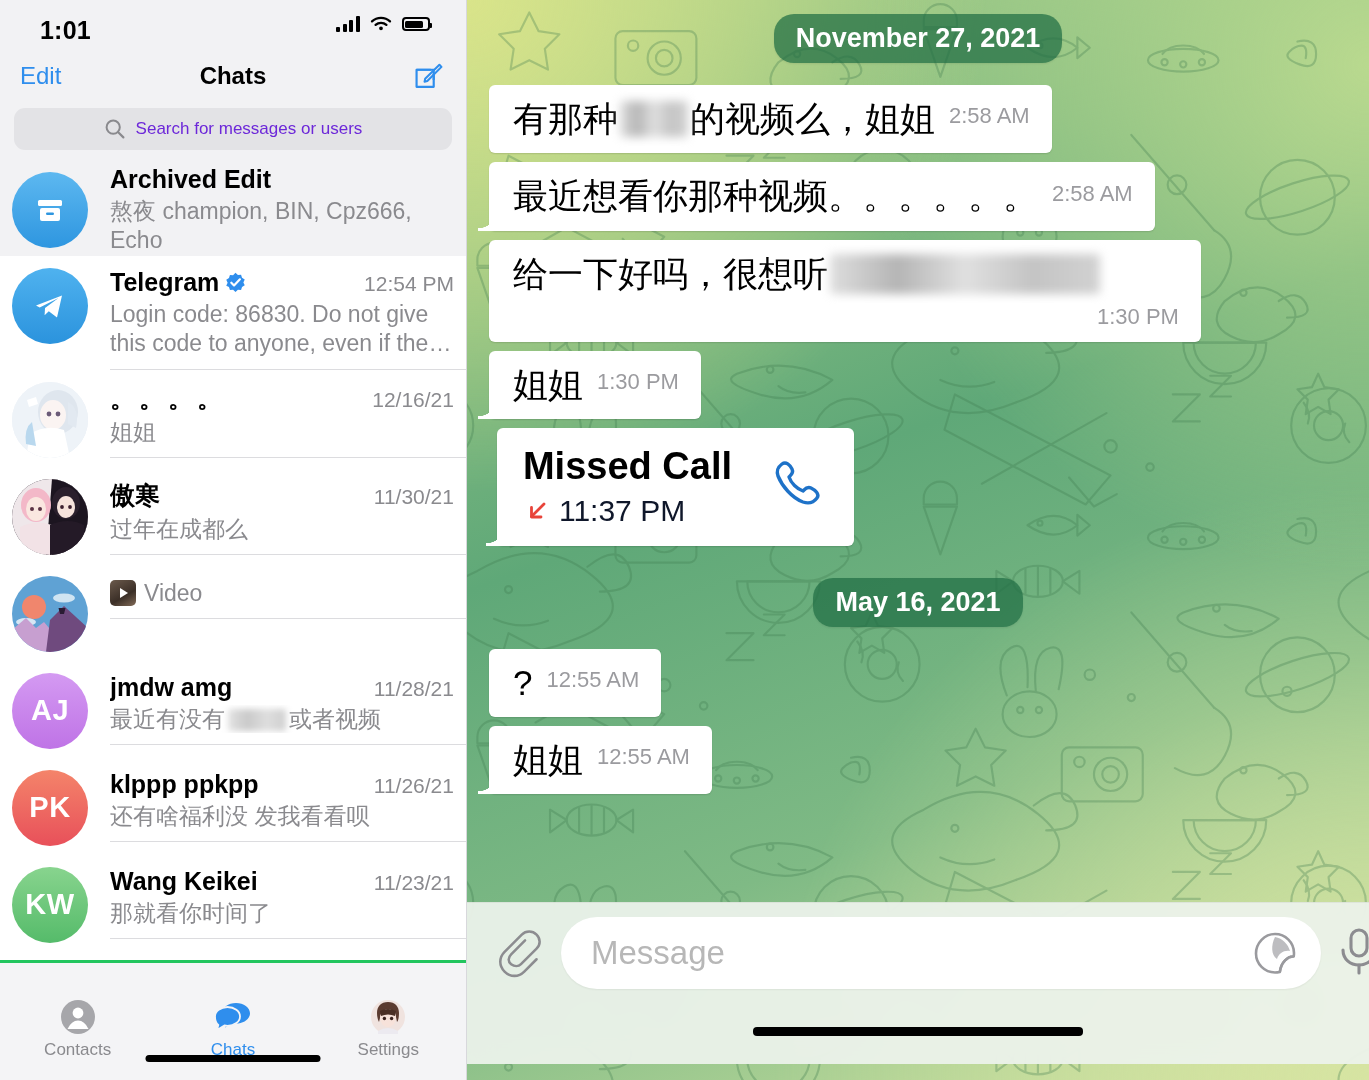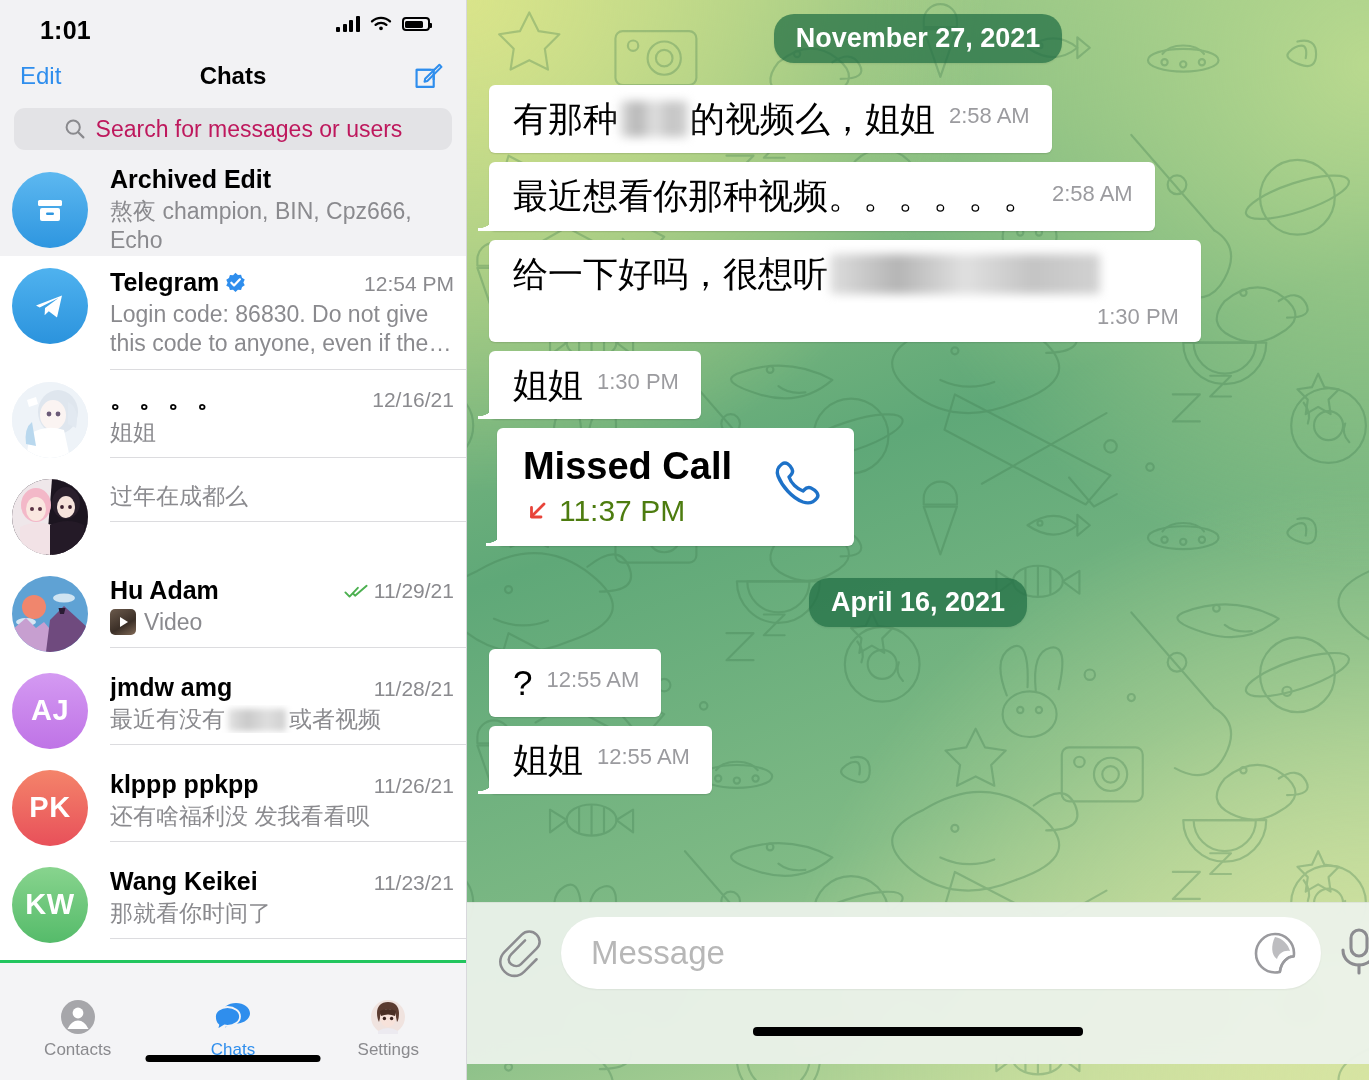--- a/index.html
+++ b/index.html
@@ -51,21 +51,21 @@
     position:absolute;left:0;right:0;text-align:center;
     font-size:24px;font-weight:bold;color:#000;pointer-events:none;
   }
   .nav-compose{position:relative;z-index:2;width:32px;height:32px;}
 
   .searchwrap{flex:0 0 60px;background:#f2f2f4;padding:4px 14px 14px;}
   .searchbar{
     height:42px;border-radius:11px;background:#e3e3e6;
     display:flex;align-items:center;justify-content:center;gap:10px;
   }
-  .search-ph{font-size:23px;color:#be185d;}
+  .search-ph{font-size:17px;color:#6d28d9;}
 
   .list{flex:1 1 auto;overflow:hidden;background:#fff;}
 
   .row{
     display:flex; align-items:flex-start;
     padding:12px 12px 0 12px;
     position:relative;
     min-height:97px;
   }
   .row.archived{background:#f2f2f4;align-items:center;min-height:92px;padding-top:0;}
@@ -172,21 +172,21 @@
     height:36px;width:68px;border-radius:3px;
     background:linear-gradient(90deg,#dedede,#b5b5b5,#e0e0e0,#c4c4c4,#d2d2d2);
     filter:blur(5px);margin:0 2px;
   }
   .bigblur.wide{width:270px;height:40px;}
 
   
   .callbubble{display:flex;align-items:center;gap:36px;padding:18px 24px 18px 26px;margin-left:8px;}
   .callinfo .ctitle{font-size:38px;font-weight:bold;color:#000;line-height:1.1;}
   .callinfo .crow{display:flex;align-items:center;gap:8px;margin-top:6px;}
-  .callinfo .ctime{font-size:30px;color:#4d7c0f;}
+  .callinfo .ctime{font-size:30px;color:#0f172a;}
 
   
   .composer{
     position:absolute;left:0;right:0;bottom:16px;height:162px;
     background:rgba(236,242,235,0.94);
     backdrop-filter:blur(12px);
     border-top:1px solid rgba(0,0,0,.05);
   }
   .composer-inner{display:flex;align-items:center;gap:14px;padding:14px 0 0 22px;height:86px;}
   .inputpill{
@@ -321,47 +321,43 @@
             <circle cx="28" cy="30" r="2" fill="#5b3344"></circle>
             <path d="M8 48q16-8 32-2v30H8z" fill="#f2e2e6"></path>
             <ellipse cx="54" cy="24" rx="14" ry="16" fill="#2a1f2c"></ellipse>
             <ellipse cx="54" cy="28" rx="9" ry="11" fill="#f6e3dc"></ellipse>
             <circle cx="50" cy="28" r="1.9" fill="#3c2030"></circle>
             <circle cx="58" cy="28" r="1.9" fill="#3c2030"></circle>
             <path d="M38 46q18-8 34 0v30H38z" fill="#241a27"></path>
           </svg>
         </div>
         <div class="rowbody withline">
+          <div class="rowtop">
+            <div class="rowname">傲寒</div>
+            <div class="rowmeta">
+              <span class="rowtime">11/30/21</span>
+            </div>
+          </div>
           <div class="rowmsg">过年在成都么</div>
         </div>
       </div>
 
       <div class="row">
         <div class="avatar">
           <svg width="76" height="76" viewBox="0 0 76 76">
             <rect width="76" height="76" fill="#5fa2d4"></rect>
             <circle cx="22" cy="31" r="12" fill="#f0866d"></circle>
             <ellipse cx="52" cy="22" rx="11" ry="4.5" fill="#cfe4f2"></ellipse>
             <ellipse cx="14" cy="46" rx="10" ry="4" fill="#d6e7f4"></ellipse>
             <path d="M0 54l14-12 10 10 8-6 10 12v18H0z" fill="#c79fd0"></path>
             <path d="M38 44l14-14 24 22v24H34z" fill="#6f4a7e"></path>
             <path d="M50 22v10M46.5 32h7l-1.5 6h-4z" fill="#2a1b33"></path>
           </svg>
         </div>
         <div class="rowbody withline">
-          <div class="rowtop">
-            <div class="rowname">Hu Adam</div>
-            <div class="rowmeta">
-              <svg class="dblcheck" viewBox="0 0 26 16">
-                <path d="M1.5 9l4.5 4.5L15 4" stroke="#4cb050" stroke-width="2.1" fill="none" stroke-linecap="round" stroke-linejoin="round"></path>
-                <path d="M10 10.5l2 2L24.5 1.8" stroke="#4cb050" stroke-width="2.1" fill="none" stroke-linecap="round" stroke-linejoin="round"></path>
-              </svg>
-              <span class="rowtime">11/29/21</span>
-            </div>
-          </div>
           <div class="rowmsg">
             <span class="msgline">
               <span class="videothumb">
                   <span class="tri"></span>
                 </span>
               <span>Video</span>
             </span>
           </div>
         </div>
       </div>
@@ -584,21 +580,21 @@
               </svg>
               <span class="ctime">11:37 PM</span>
             </div>
           </div>
           <svg width="62" height="62" viewBox="0 0 62 62">
             <path d="M14 8c4-3 8 1 10 5s-1 6-3 8c2 6 8 12 14 14 2-2 4-5 8-3s9 6 6 10c-3 4-8 6-14 4C24 42 14 30 10 20 8 14 10 11 14 8z" stroke="#1e72c8" stroke-width="3.4" fill="none" stroke-linejoin="round"></path>
           </svg>
         </div>
       </div>
 
-      <div class="datechip">April 16, 2021</div>
+      <div class="datechip">May 16, 2021</div>
 
       <div class="msgrow">
         <div class="bubble">
           <span class="btext">?</span><span class="btime">12:55 AM</span>
         </div>
       </div>
 
       <div class="msgrow">
         <div class="bubble tail">
           <span class="btext">姐姐</span><span class="btime">12:55 AM</span>

